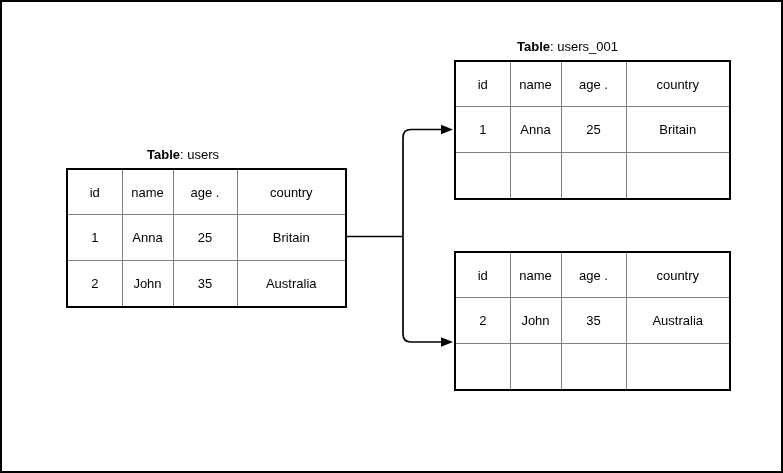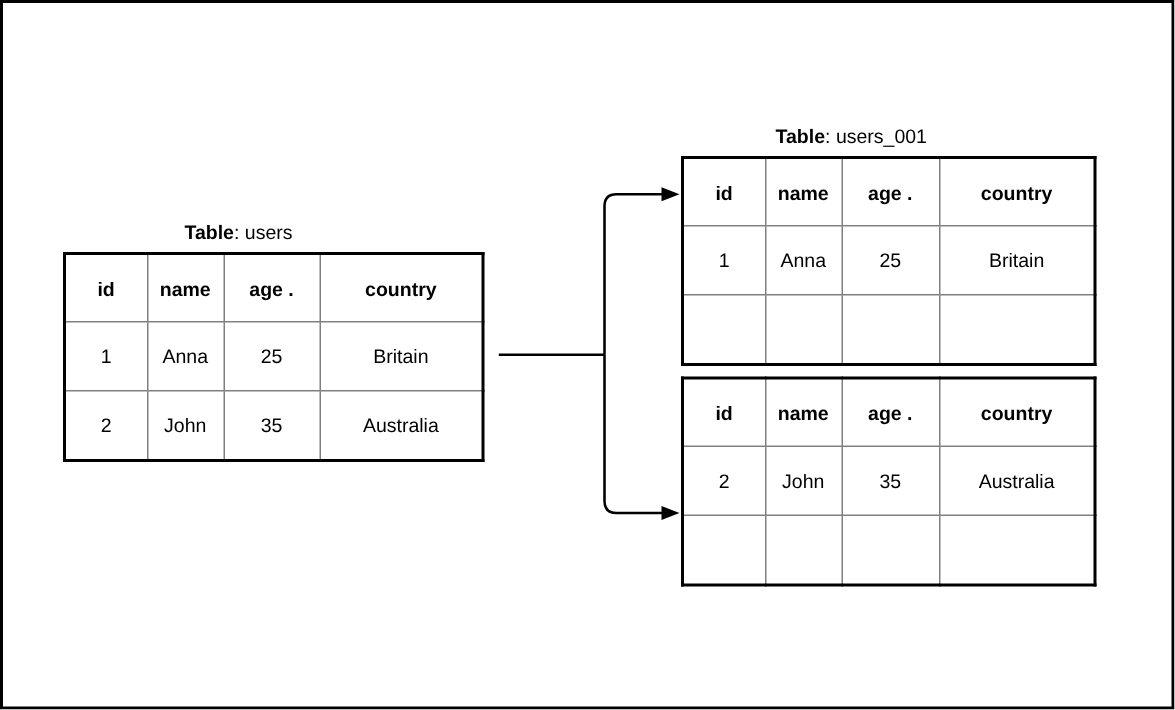--- a/index.html
+++ b/index.html
@@ -37,37 +37,37 @@
   }
   table.dtbl th, table.dtbl td {
     border: 1px solid #808080;
     text-align: center;
     vertical-align: middle;
     font-size: 13px;
     padding: 0;
     overflow: hidden;
     white-space: nowrap;
   }
-  table.dtbl th { font-weight: bold; height: 44px; }
+  table.dtbl th { font-weight: normal; height: 44px; }
   table.dtbl td { font-weight: normal; height: 45px; }
 </style>
 </head>
 <body>
 
 <div class="canvas">
 
   <svg class="overlay" viewBox="0 0 783 473" xmlns="http://www.w3.org/2000/svg">
     <path d="M 330.5 234.5 L 401 234.5" stroke="#000000" stroke-width="1.7" fill="none"></path>
     <path d="M 401 234.5 L 401 135.5 Q 401 127.5 409 127.5 L 439.5 127.5" stroke="#000000" stroke-width="1.7" fill="none"></path>
     <polygon points="451,127.5 439,122.8 439,132.2" fill="#000000"></polygon>
     <path d="M 401 234.5 L 401 332 Q 401 340 409 340 L 439.5 340" stroke="#000000" stroke-width="1.7" fill="none"></path>
     <polygon points="451,340 439,335.3 439,344.7" fill="#000000"></polygon>
   </svg>
 
-  <div class="tbl-wrap" style="left:40px; top:144px; width:234px;">
+  <div class="tbl-wrap" style="left:64px; top:144px; width:234px;">
     <div class="tbl-title"><span class="b">Table</span><span>: users</span></div>
     <table class="dtbl" style="width:279px;">
       <colgroup>
           <col style="width:55px">
           <col style="width:51px">
           <col style="width:64px">
           <col style="width:109px">
         </colgroup>
       <thead>
         <tr>
@@ -87,21 +87,21 @@
         <tr>
           <td>2</td>
           <td>John</td>
           <td>35</td>
           <td>Australia</td>
         </tr>
       </tbody>
     </table>
   </div>
 
-  <div class="tbl-wrap" style="left:452px; top:36px; width:227px;margin-top:44px;">
+  <div class="tbl-wrap" style="left:452px; top:36px; width:227px;">
     <div class="tbl-title"><span class="b">Table</span><span>: users_001</span></div>
     <table class="dtbl" style="width:275px;">
       <colgroup>
           <col style="width:55px">
           <col style="width:51px">
           <col style="width:65px">
           <col style="width:104px">
         </colgroup>
       <thead>
         <tr>

